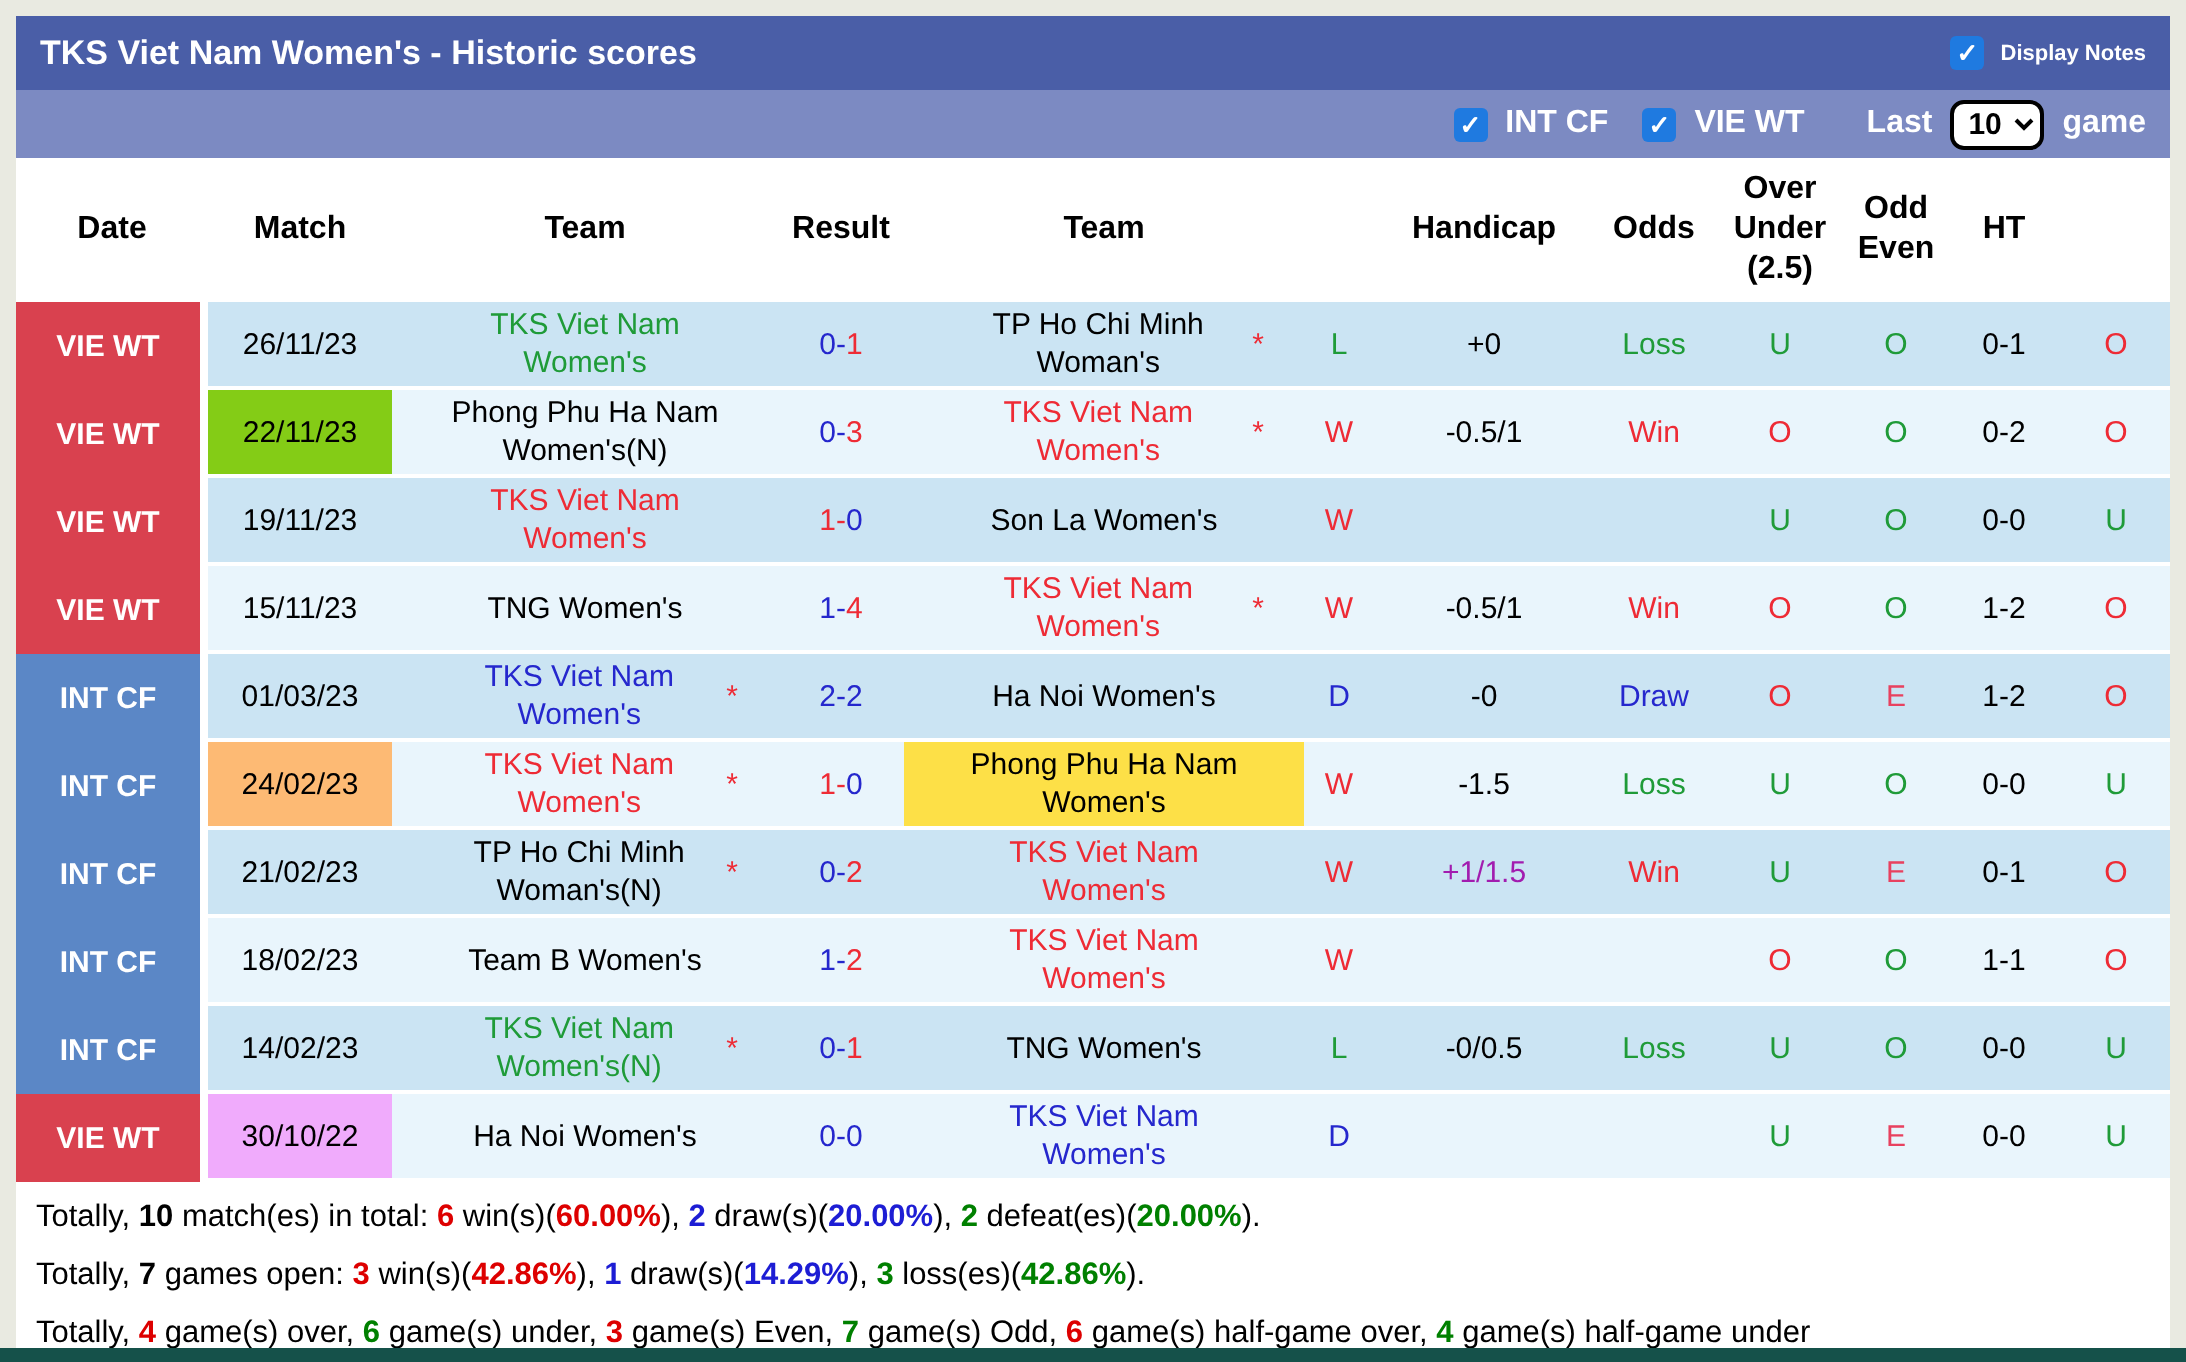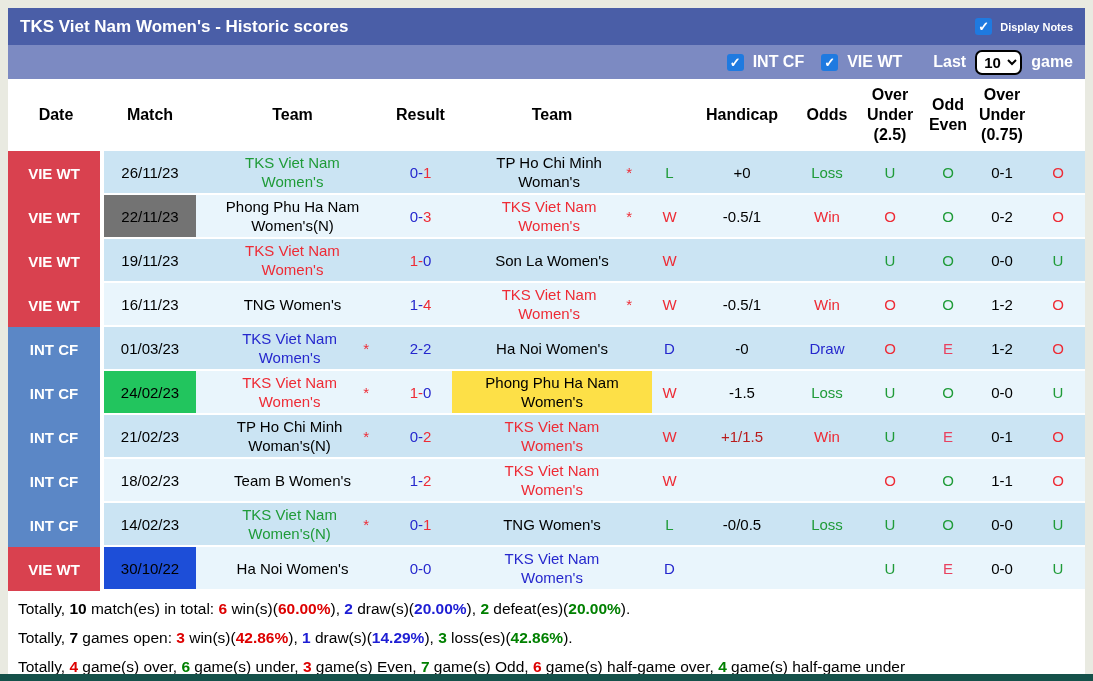--- a/index.html
+++ b/index.html
@@ -101,21 +101,21 @@
       <div class="hcell">Date</div>
       <div class="hcell">Match</div>
       <div class="hcell">Team</div>
       <div class="hcell">Result</div>
       <div class="hcell">Team</div>
       <div class="hcell"></div>
       <div class="hcell">Handicap</div>
       <div class="hcell">Odds</div>
       <div class="hcell">Over Under (2.5)</div>
       <div class="hcell">Odd Even</div>
-      <div class="hcell">Over Under (0.75)</div>
+      <div class="hcell">HT</div>
     </div>
 
   <div id="tbody">
       <div class="grid">
         <div class="cell badge" style="background: rgb(217, 65, 79);">VIE WT</div>
         <div class="cell" style="background: rgb(203, 228, 243); color: rgb(0, 0, 0);">26/11/23</div>
         <div class="cell team" style="background: rgb(203, 228, 243);">
           <span style="color: rgb(31, 155, 56);">TKS Viet Nam Women's</span>
         </div>
         <div class="cell" style="background: rgb(203, 228, 243);">
@@ -129,21 +129,21 @@
         <div class="cell" style="background: rgb(203, 228, 243); color: rgb(31, 155, 56);">L</div>
         <div class="cell" style="background: rgb(203, 228, 243); color: rgb(0, 0, 0);">+0</div>
         <div class="cell" style="background: rgb(203, 228, 243); color: rgb(31, 155, 56);">Loss</div>
         <div class="cell" style="background: rgb(203, 228, 243); color: rgb(31, 155, 56);">U</div>
         <div class="cell" style="background: rgb(203, 228, 243); color: rgb(31, 155, 56);">O</div>
         <div class="cell" style="background: rgb(203, 228, 243); color: rgb(0, 0, 0);">0-1</div>
         <div class="cell" style="background: rgb(203, 228, 243); color: rgb(238, 43, 53);">O</div>
       </div>
       <div class="grid">
         <div class="cell badge" style="background: rgb(217, 65, 79);">VIE WT</div>
-        <div class="cell" style="background: #737373; color: rgb(0, 0, 0);">22/11/23</div>
+        <div class="cell" style="background: #84cc16; color: rgb(0, 0, 0);">22/11/23</div>
         <div class="cell team" style="background: rgb(233, 245, 252);">
           <span style="color: rgb(0, 0, 0);">Phong Phu Ha Nam Women's(N)</span>
         </div>
         <div class="cell" style="background: rgb(233, 245, 252);">
           <span style="color: rgb(37, 39, 205);">0-</span>
           <span style="color: rgb(238, 43, 53);">3</span>
         </div>
         <div class="cell team" style="background: rgb(233, 245, 252);">
           <span style="color: rgb(238, 43, 53);">TKS Viet Nam Women's</span>
           <span style="color: rgb(238, 43, 53);">*</span>
@@ -172,21 +172,21 @@
         <div class="cell" style="background: rgb(203, 228, 243); color: rgb(238, 43, 53);">W</div>
         <div class="cell" style="background: rgb(203, 228, 243); color: rgb(0, 0, 0);"></div>
         <div class="cell" style="background: rgb(203, 228, 243); color: rgb(0, 0, 0);"></div>
         <div class="cell" style="background: rgb(203, 228, 243); color: rgb(31, 155, 56);">U</div>
         <div class="cell" style="background: rgb(203, 228, 243); color: rgb(31, 155, 56);">O</div>
         <div class="cell" style="background: rgb(203, 228, 243); color: rgb(0, 0, 0);">0-0</div>
         <div class="cell" style="background: rgb(203, 228, 243); color: rgb(31, 155, 56);">U</div>
       </div>
       <div class="grid">
         <div class="cell badge" style="background: rgb(217, 65, 79);">VIE WT</div>
-        <div class="cell" style="background: rgb(233, 245, 252); color: rgb(0, 0, 0);">16/11/23</div>
+        <div class="cell" style="background: rgb(233, 245, 252); color: rgb(0, 0, 0);">15/11/23</div>
         <div class="cell team" style="background: rgb(233, 245, 252);">
           <span style="color: rgb(0, 0, 0);">TNG Women's</span>
         </div>
         <div class="cell" style="background: rgb(233, 245, 252);">
           <span style="color: rgb(37, 39, 205);">1-</span>
           <span style="color: rgb(238, 43, 53);">4</span>
         </div>
         <div class="cell team" style="background: rgb(233, 245, 252);">
           <span style="color: rgb(238, 43, 53);">TKS Viet Nam Women's</span>
           <span style="color: rgb(238, 43, 53);">*</span>
@@ -216,21 +216,21 @@
         <div class="cell" style="background: rgb(203, 228, 243); color: rgb(37, 39, 205);">D</div>
         <div class="cell" style="background: rgb(203, 228, 243); color: rgb(0, 0, 0);">-0</div>
         <div class="cell" style="background: rgb(203, 228, 243); color: rgb(37, 39, 205);">Draw</div>
         <div class="cell" style="background: rgb(203, 228, 243); color: rgb(238, 43, 53);">O</div>
         <div class="cell" style="background: rgb(203, 228, 243); color: rgb(232, 65, 95);">E</div>
         <div class="cell" style="background: rgb(203, 228, 243); color: rgb(0, 0, 0);">1-2</div>
         <div class="cell" style="background: rgb(203, 228, 243); color: rgb(238, 43, 53);">O</div>
       </div>
       <div class="grid">
         <div class="cell badge" style="background: rgb(91, 135, 198);">INT CF</div>
-        <div class="cell" style="background: #22c55e; color: rgb(0, 0, 0);">24/02/23</div>
+        <div class="cell" style="background: #fdba74; color: rgb(0, 0, 0);">24/02/23</div>
         <div class="cell team" style="background: rgb(233, 245, 252);">
           <span style="color: rgb(238, 43, 53);">TKS Viet Nam Women's</span>
           <span style="color: rgb(238, 43, 53);">*</span>
         </div>
         <div class="cell" style="background: rgb(233, 245, 252);">
           <span style="color: rgb(238, 43, 53);">1-</span>
           <span style="color: rgb(37, 39, 205);">0</span>
         </div>
         <div class="cell team" style="background: #fde047;">
           <span style="color: rgb(0, 0, 0);">Phong Phu Ha Nam Women's</span>
@@ -251,21 +251,21 @@
           <span style="color: rgb(238, 43, 53);">*</span>
         </div>
         <div class="cell" style="background: rgb(203, 228, 243);">
           <span style="color: rgb(37, 39, 205);">0-</span>
           <span style="color: rgb(238, 43, 53);">2</span>
         </div>
         <div class="cell team" style="background: rgb(203, 228, 243);">
           <span style="color: rgb(238, 43, 53);">TKS Viet Nam Women's</span>
         </div>
         <div class="cell" style="background: rgb(203, 228, 243); color: rgb(238, 43, 53);">W</div>
-        <div class="cell" style="background: rgb(203, 228, 243); color: #b91c1c; text-align: right;">+1/1.5</div>
+        <div class="cell" style="background: rgb(203, 228, 243); color: #a21caf; text-align: right;">+1/1.5</div>
         <div class="cell" style="background: rgb(203, 228, 243); color: rgb(238, 43, 53);">Win</div>
         <div class="cell" style="background: rgb(203, 228, 243); color: rgb(31, 155, 56);">U</div>
         <div class="cell" style="background: rgb(203, 228, 243); color: rgb(232, 65, 95);">E</div>
         <div class="cell" style="background: rgb(203, 228, 243); color: rgb(0, 0, 0);">0-1</div>
         <div class="cell" style="background: rgb(203, 228, 243); color: rgb(238, 43, 53);">O</div>
       </div>
       <div class="grid">
         <div class="cell badge" style="background: rgb(91, 135, 198);">INT CF</div>
         <div class="cell" style="background: rgb(233, 245, 252); color: rgb(0, 0, 0);">18/02/23</div>
         <div class="cell team" style="background: rgb(233, 245, 252);">
@@ -303,21 +303,21 @@
         <div class="cell" style="background: rgb(203, 228, 243); color: rgb(31, 155, 56);">L</div>
         <div class="cell" style="background: rgb(203, 228, 243); color: rgb(0, 0, 0);">-0/0.5</div>
         <div class="cell" style="background: rgb(203, 228, 243); color: rgb(31, 155, 56);">Loss</div>
         <div class="cell" style="background: rgb(203, 228, 243); color: rgb(31, 155, 56);">U</div>
         <div class="cell" style="background: rgb(203, 228, 243); color: rgb(31, 155, 56);">O</div>
         <div class="cell" style="background: rgb(203, 228, 243); color: rgb(0, 0, 0);">0-0</div>
         <div class="cell" style="background: rgb(203, 228, 243); color: rgb(31, 155, 56);">U</div>
       </div>
       <div class="grid">
         <div class="cell badge" style="background: rgb(217, 65, 79);">VIE WT</div>
-        <div class="cell" style="background: #1d4ed8; color: rgb(0, 0, 0);">30/10/22</div>
+        <div class="cell" style="background: #f0abfc; color: rgb(0, 0, 0);">30/10/22</div>
         <div class="cell team" style="background: rgb(233, 245, 252);">
           <span style="color: rgb(0, 0, 0);">Ha Noi Women's</span>
         </div>
         <div class="cell" style="background: rgb(233, 245, 252);">
           <span style="color: rgb(37, 39, 205);">0-</span>
           <span style="color: rgb(37, 39, 205);">0</span>
         </div>
         <div class="cell team" style="background: rgb(233, 245, 252);">
           <span style="color: rgb(37, 39, 205);">TKS Viet Nam Women's</span>
         </div>

